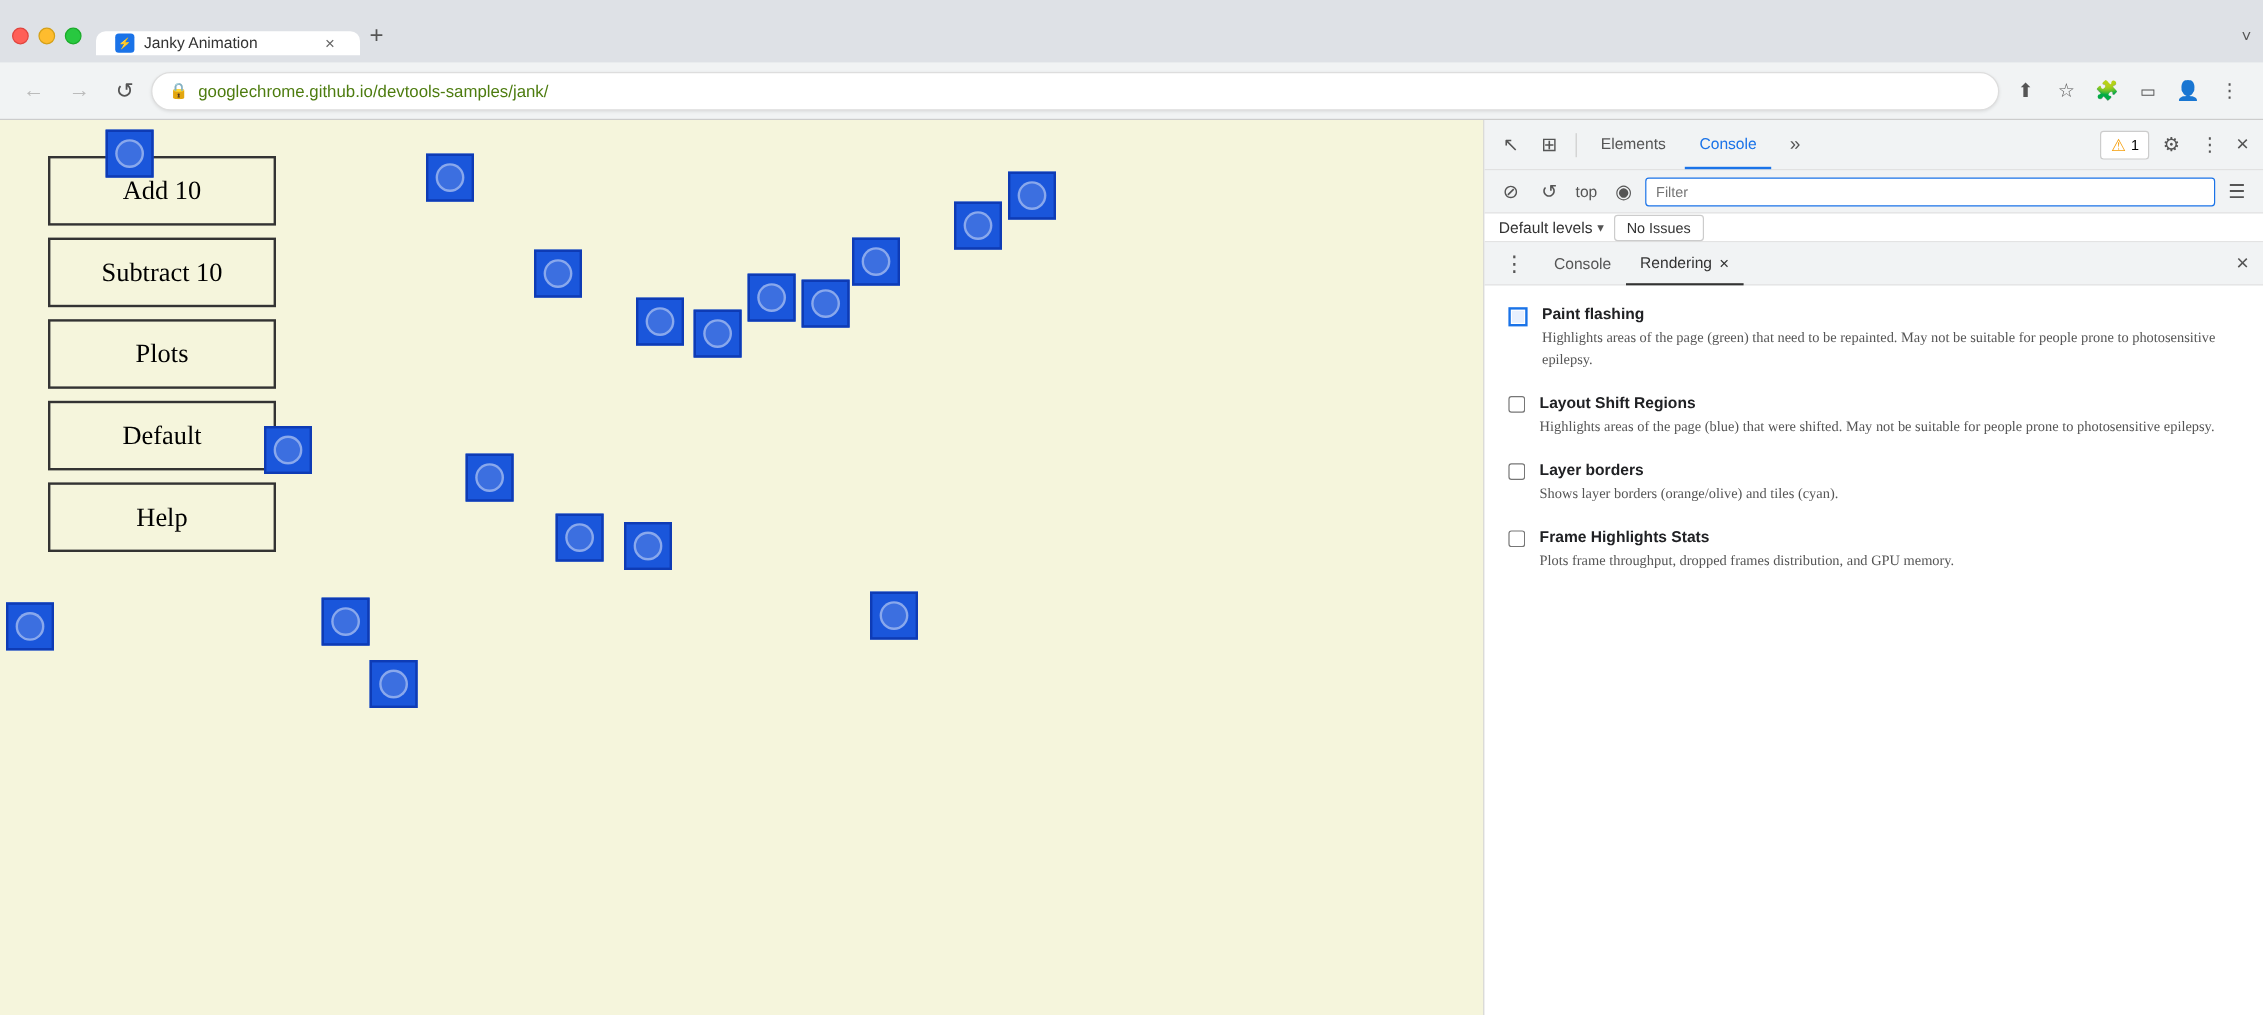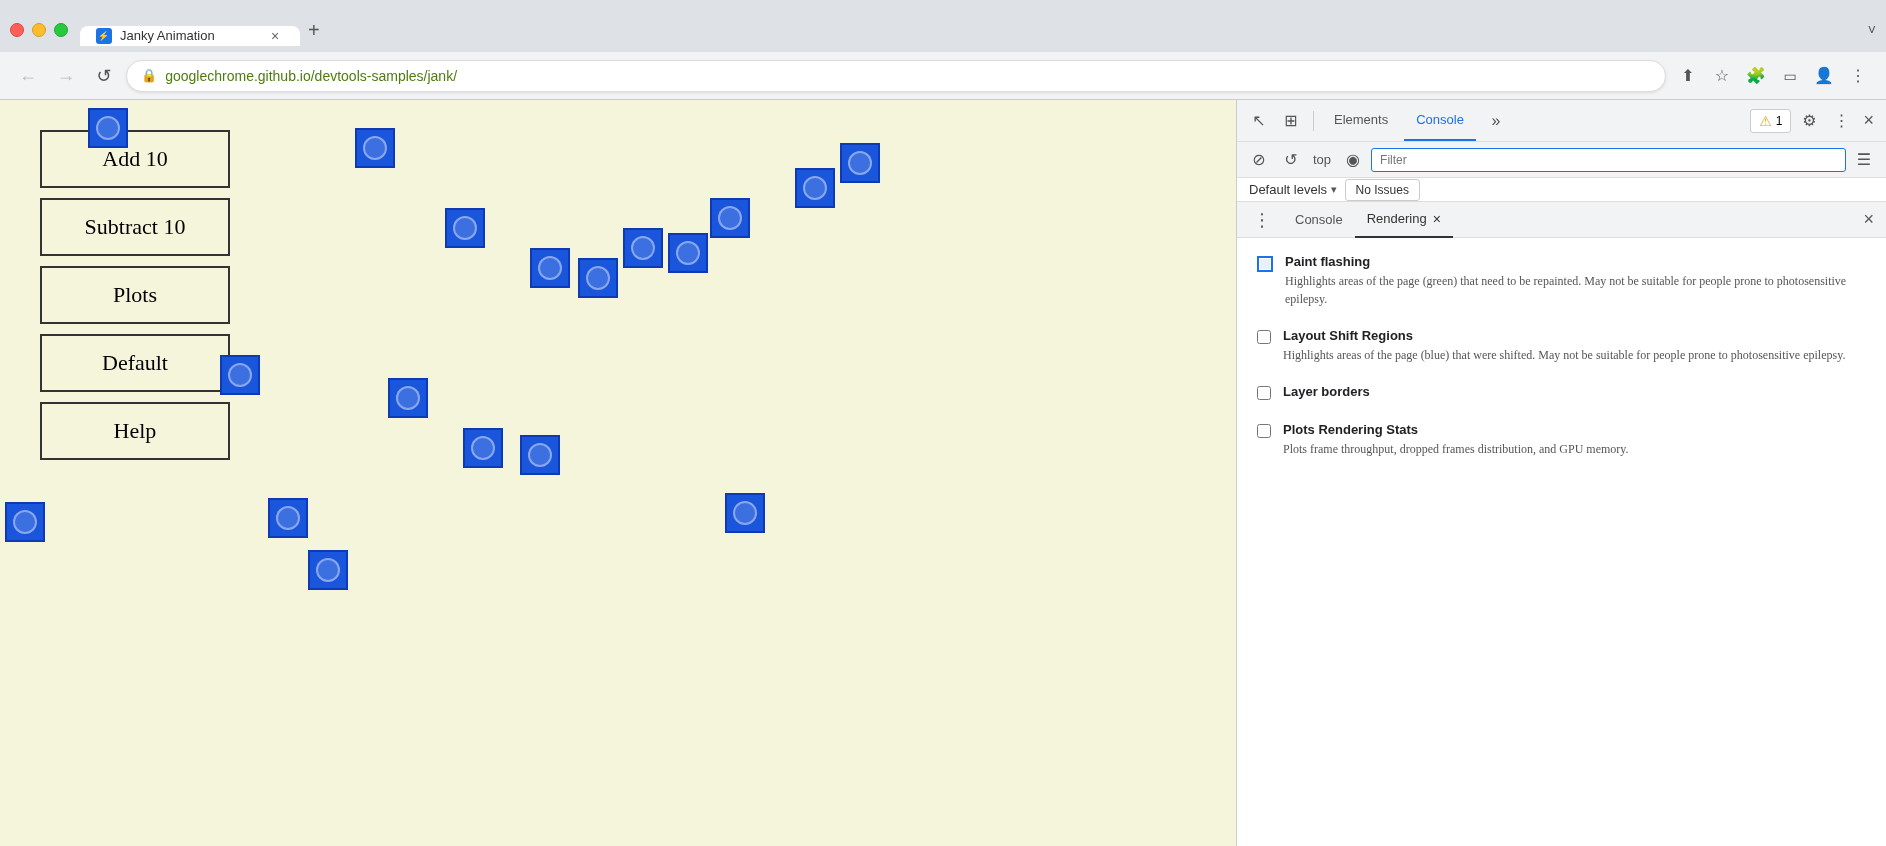--- a/index.html
+++ b/index.html
@@ -513,27 +513,28 @@
           <div class="option-content">
             <div class="option-title">Layout Shift Regions</div>
             <div class="option-desc">Highlights areas of the page (blue) that were shifted. May not be suitable for people prone to photosensitive epilepsy.</div>
           </div>
         </div>
 
         <div class="render-option">
           <input type="checkbox" class="render-checkbox-plain" style="width: 14px; height: 14px; flex-shrink: 0; margin-top: 2px; cursor: pointer;">
           <div class="option-content">
             <div class="option-title">Layer borders</div>
+            <div class="option-desc">Shows layer borders (orange/olive) and tiles (cyan).</div>
           </div>
         </div>
 
         <div class="render-option">
           <input type="checkbox" class="render-checkbox-plain" style="width: 14px; height: 14px; flex-shrink: 0; margin-top: 2px; cursor: pointer;">
           <div class="option-content">
-            <div class="option-title">Plots Rendering Stats</div>
+            <div class="option-title">Frame Highlights Stats</div>
             <div class="option-desc">Plots frame throughput, dropped frames distribution, and GPU memory.</div>
           </div>
         </div>
 
       </div>
     </div>
   </div>
 </div>
 
 </body></html>

